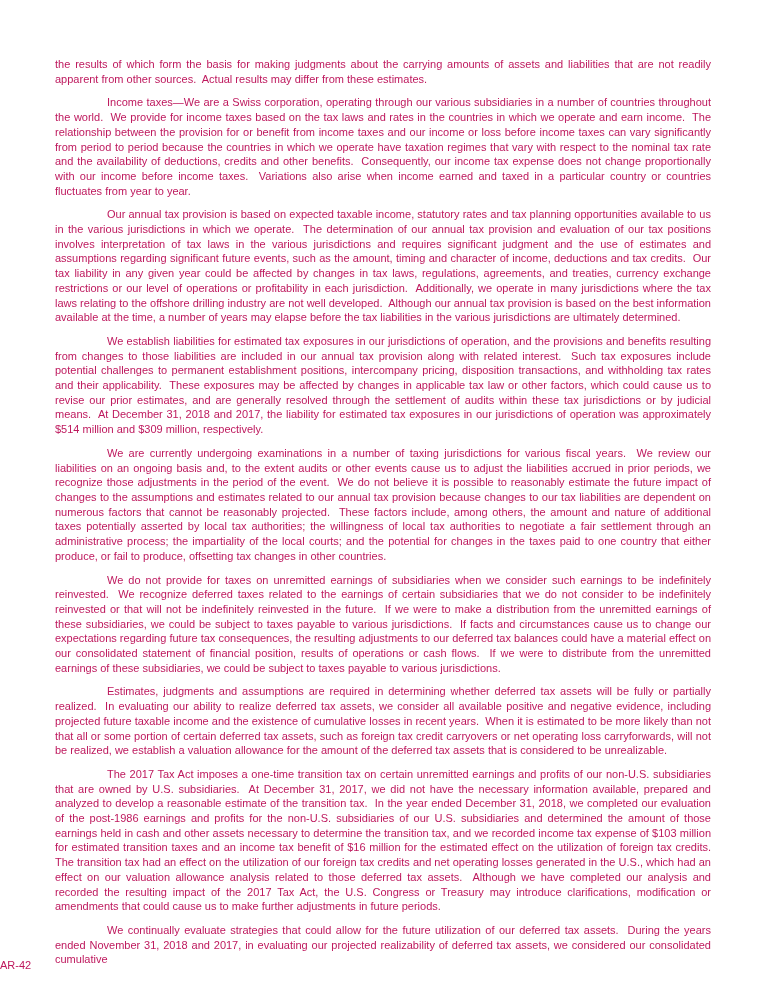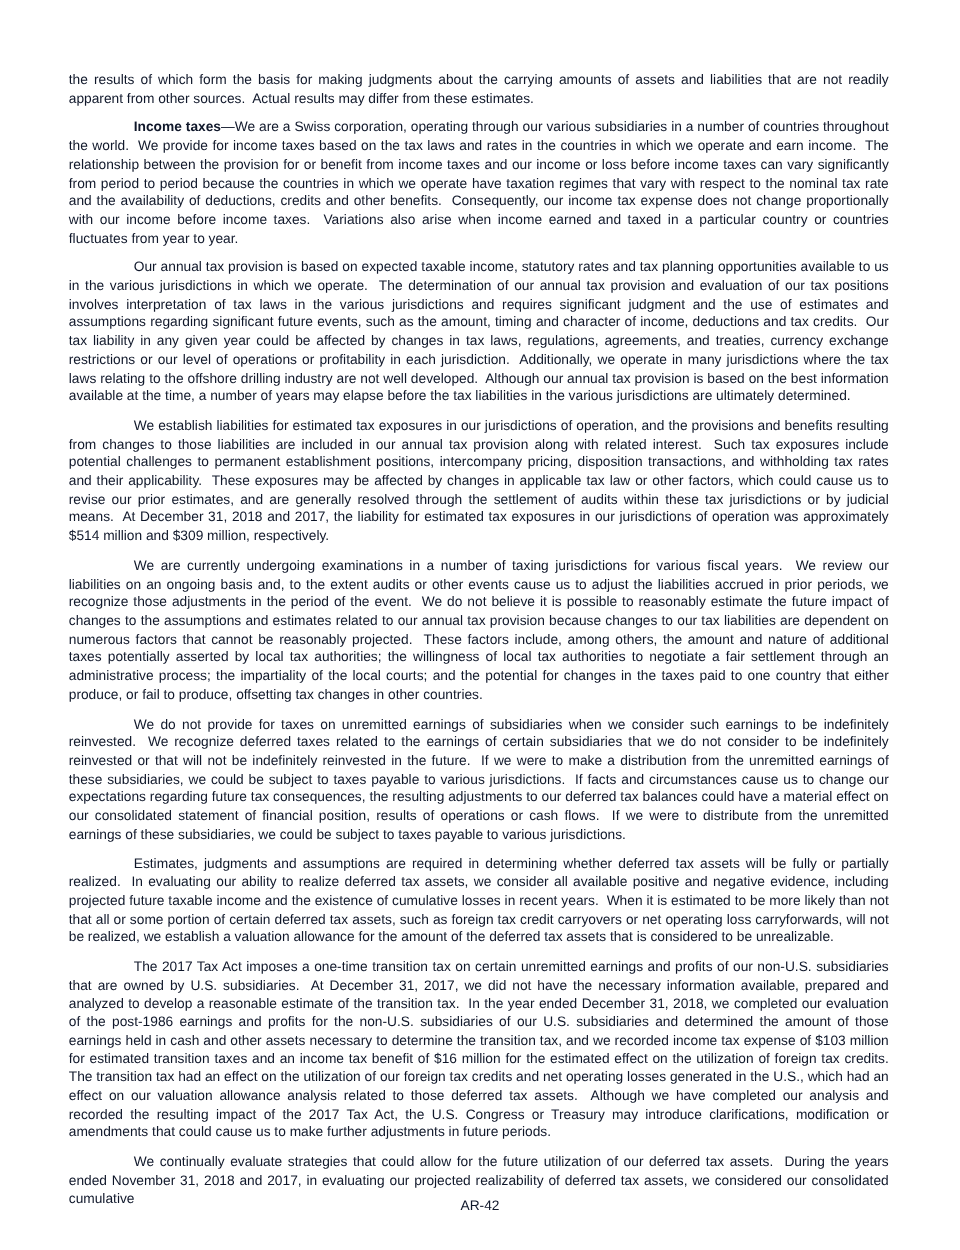--- a/index.html
+++ b/index.html
@@ -5,21 +5,21 @@
   html, body {
     margin: 0;
     padding: 0;
     background: #ffffff;
   }
   .page {
     position: relative;
     width: 768px;
     height: 1000px;
     background: #ffffff;
-    color: #0f172a;
+    color: #be185d;
     font-family: "Liberation Sans", "DejaVu Sans", sans-serif;
     overflow: hidden;
     box-sizing: border-box;
   }
   .content {
     position: absolute;
     top: 57px;
     left: 55px;
     width: 656px;
   }
@@ -28,28 +28,27 @@
     line-height: 14.7px;
     text-align: justify;
     margin: 0 0 9px 0;
     white-space: pre-wrap;
     letter-spacing: 0;
   }
   .para.indent {
     text-indent: 52px;
   }
   .para b {
-    font-weight: bold;
+    font-weight: normal;
   }
   .footer {
     position: absolute;
     top: 958px;
     left: 0;
     width: 768px;
-    text-align: center;
     font-size: 11px;
     line-height: 14.7px;
   }
 </style>
 </head>
 <body>
 
 <div class="page">
   <div class="content">
 

